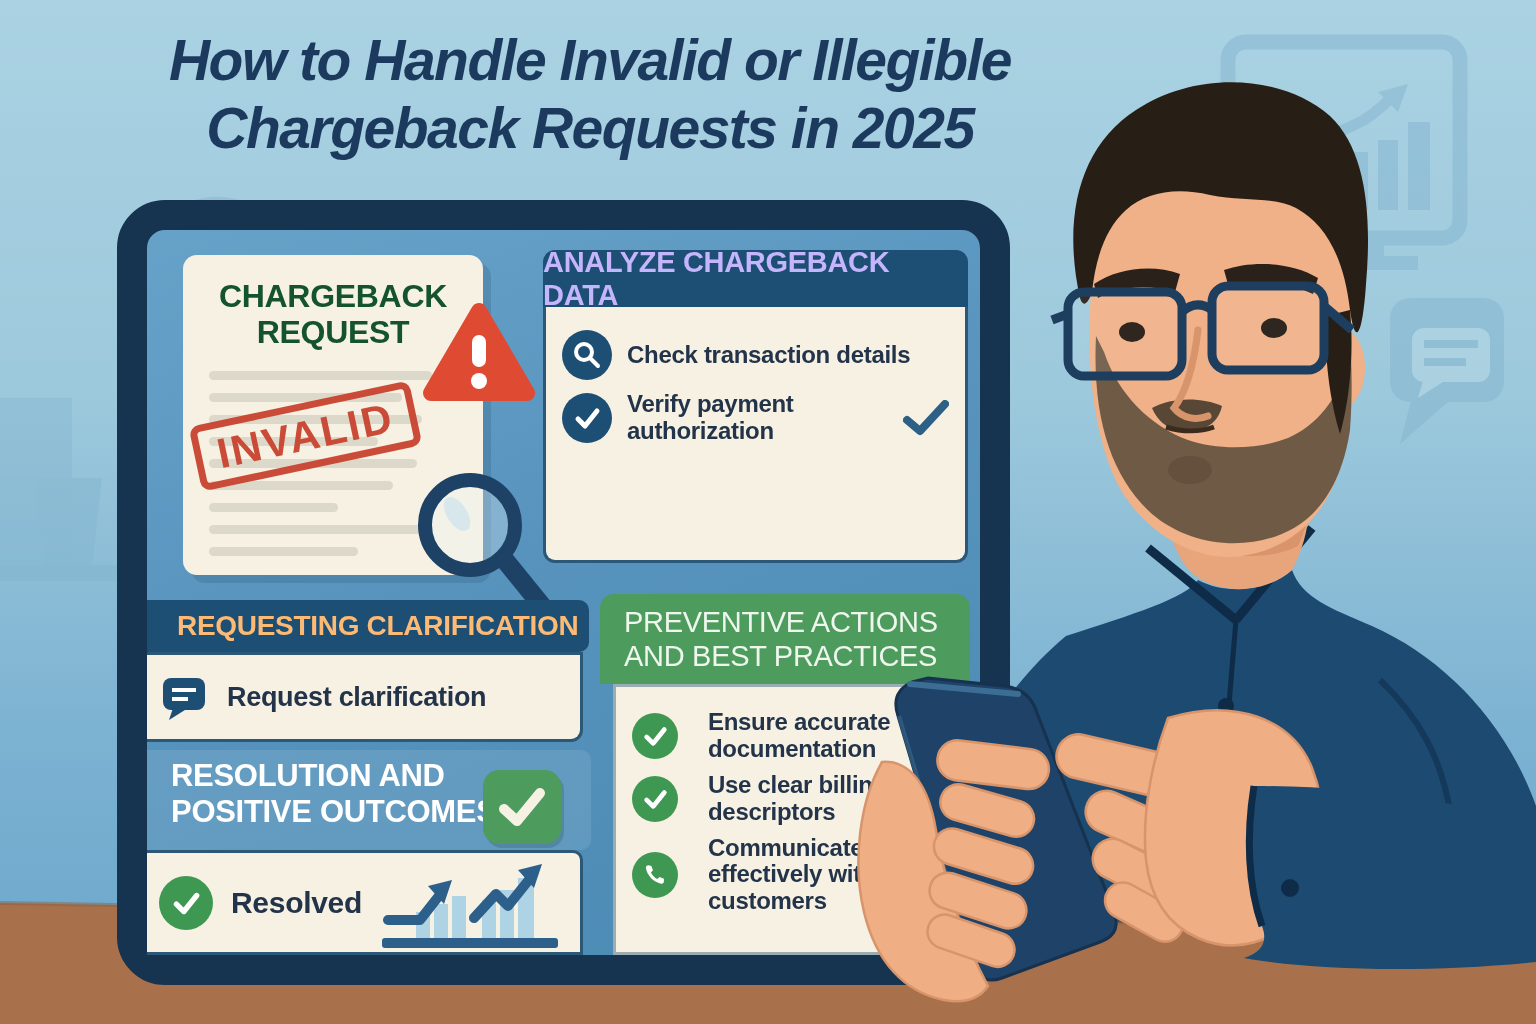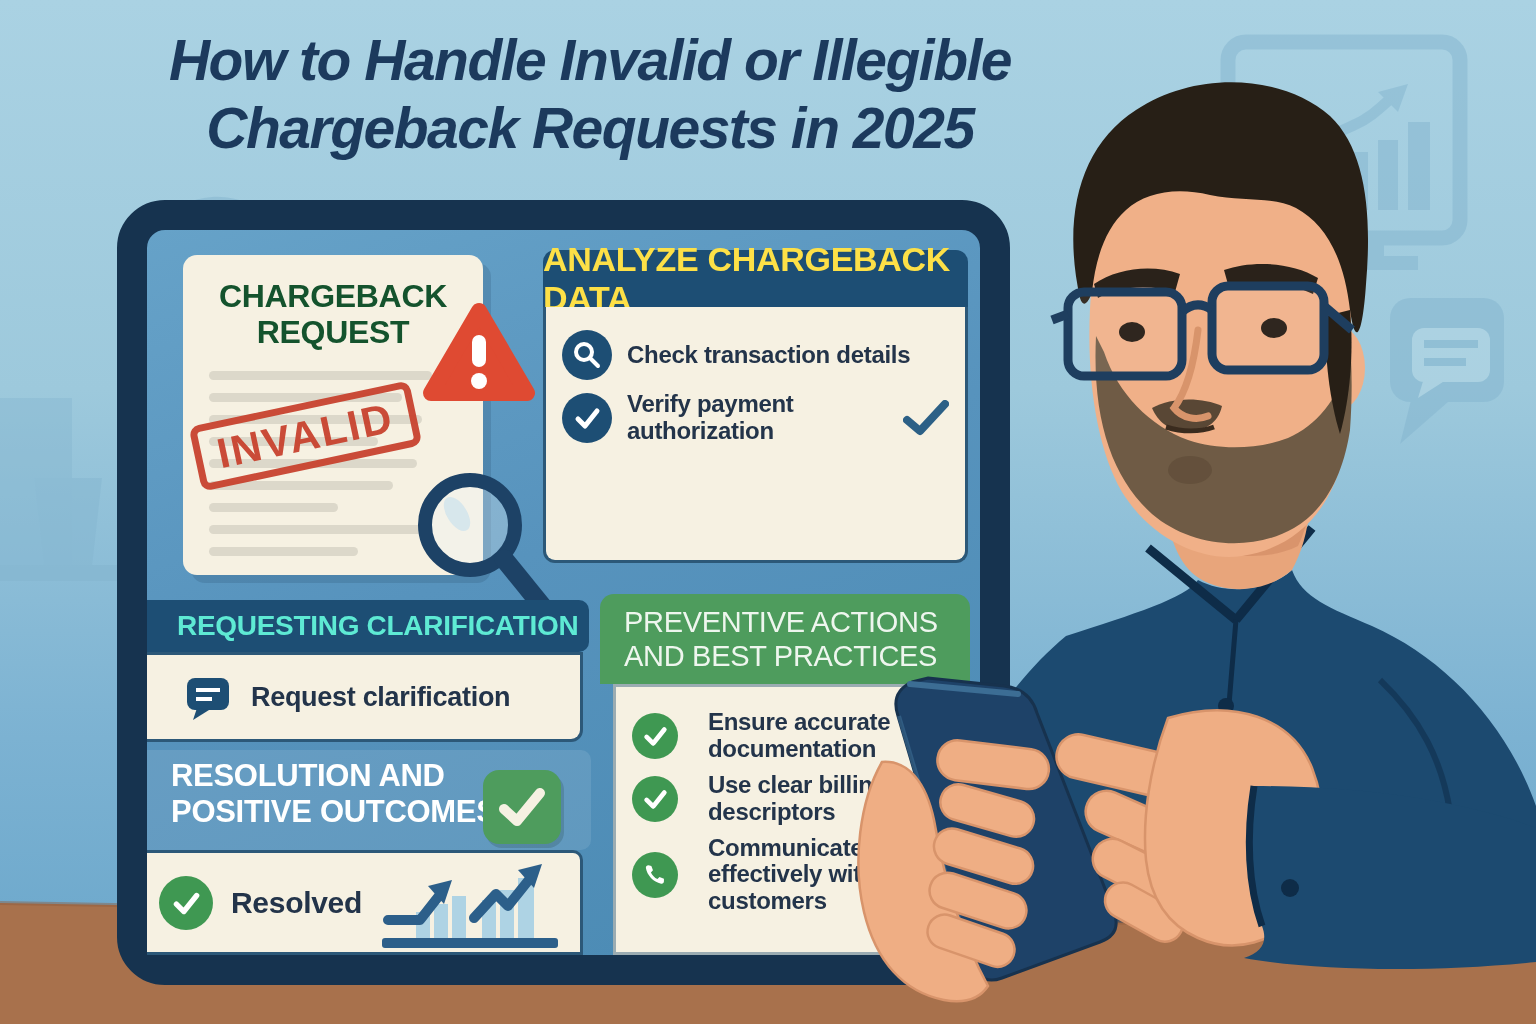--- a/index.html
+++ b/index.html
@@ -19,37 +19,37 @@
   .doc-panel{left:36px;top:25px;width:300px;height:320px;background:#f6f1e2;border-radius:14px;
              box-shadow:8px 8px 0 rgba(21,48,74,.15);}
   .doc-title{margin:24px auto 0;width:250px;text-align:center;color:#14532d;
              font-size:32px;font-weight:bold;line-height:1.12;letter-spacing:-.3px;}
   .doc-lines{position:absolute;left:26px;right:26px;top:116px;}
   .dline{height:9px;border-radius:5px;background:#dcd8ca;margin-bottom:13px;}
   .stamp{left:10px;top:148px;transform:rotate(-12deg);border:7px solid #c8432f;border-radius:10px;
          padding:2px 16px;font-size:42px;font-weight:bold;color:#c8432f;letter-spacing:2px;opacity:.95;}
   
   .an-header{left:396px;top:20px;width:425px;height:57px;background:#1d4e74;border-radius:12px 12px 0 0;
-             display:flex;align-items:center;justify-content:center;color:#fde047;
-             font-size:34px;font-weight:bold;letter-spacing:-.3px;}
+             display:flex;align-items:center;justify-content:center;color:#c4b5fd;
+             font-size:29px;font-weight:bold;letter-spacing:-.3px;}
   .an-body{left:396px;top:77px;width:425px;height:256px;box-sizing:border-box;background:#f6f1e2;
            border:3px solid #2c5878;border-top:none;border-radius:0 0 12px 12px;padding:23px 16px;}
   .row{display:flex;align-items:center;gap:15px;margin-bottom:11px;}
   .cic{width:50px;height:50px;border-radius:50%;background:#1d4e74;flex:0 0 auto;
        display:flex;align-items:center;justify-content:center;}
   .cic.g{width:46px;height:46px;background:#3f9852;}
   .lbl{font-size:24px;font-weight:bold;color:#23344a;line-height:1.12;letter-spacing:-.3px;max-width:300px;}
   .trail{margin-left:auto;flex:0 0 auto;}
   
   .cl-header{left:0;top:370px;width:442px;height:52px;background:#1d4e74;border-radius:0 10px 10px 0;
-             display:flex;align-items:center;padding-left:30px;box-sizing:border-box;color:#5eead4;
+             display:flex;align-items:center;padding-left:30px;box-sizing:border-box;color:#fdba74;
              font-size:28px;font-weight:bold;letter-spacing:-.3px;}
   .cl-body{left:0;top:422px;width:436px;height:90px;box-sizing:border-box;background:#f6f1e2;
            border:3px solid #2c5878;border-left:none;border-radius:0 0 12px 0;
-           display:flex;align-items:center;gap:18px;padding-left:36px;}
+           display:flex;align-items:center;gap:18px;padding-left:12px;}
   .cl-body .lbl{font-size:27px;max-width:320px;}
   
   .res-band{left:0;top:520px;width:444px;height:100px;background:rgba(255,255,255,.10);border-radius:0 10px 10px 0;}
   .res-header{left:24px;top:528px;width:330px;color:#fff;font-size:31px;font-weight:bold;
               line-height:1.15;letter-spacing:-.3px;}
   .res-badge{left:336px;top:540px;width:78px;height:74px;background:#4e9c5d;border-radius:16px;
              display:flex;align-items:center;justify-content:center;box-shadow:3px 4px 0 rgba(20,50,40,.18);}
   .res-body{left:0;top:620px;width:436px;height:105px;box-sizing:border-box;background:#f6f1e2;
             border:3px solid #2c5878;border-left:none;border-radius:0 10px 0 0;
             display:flex;align-items:center;gap:18px;padding-left:12px;}

